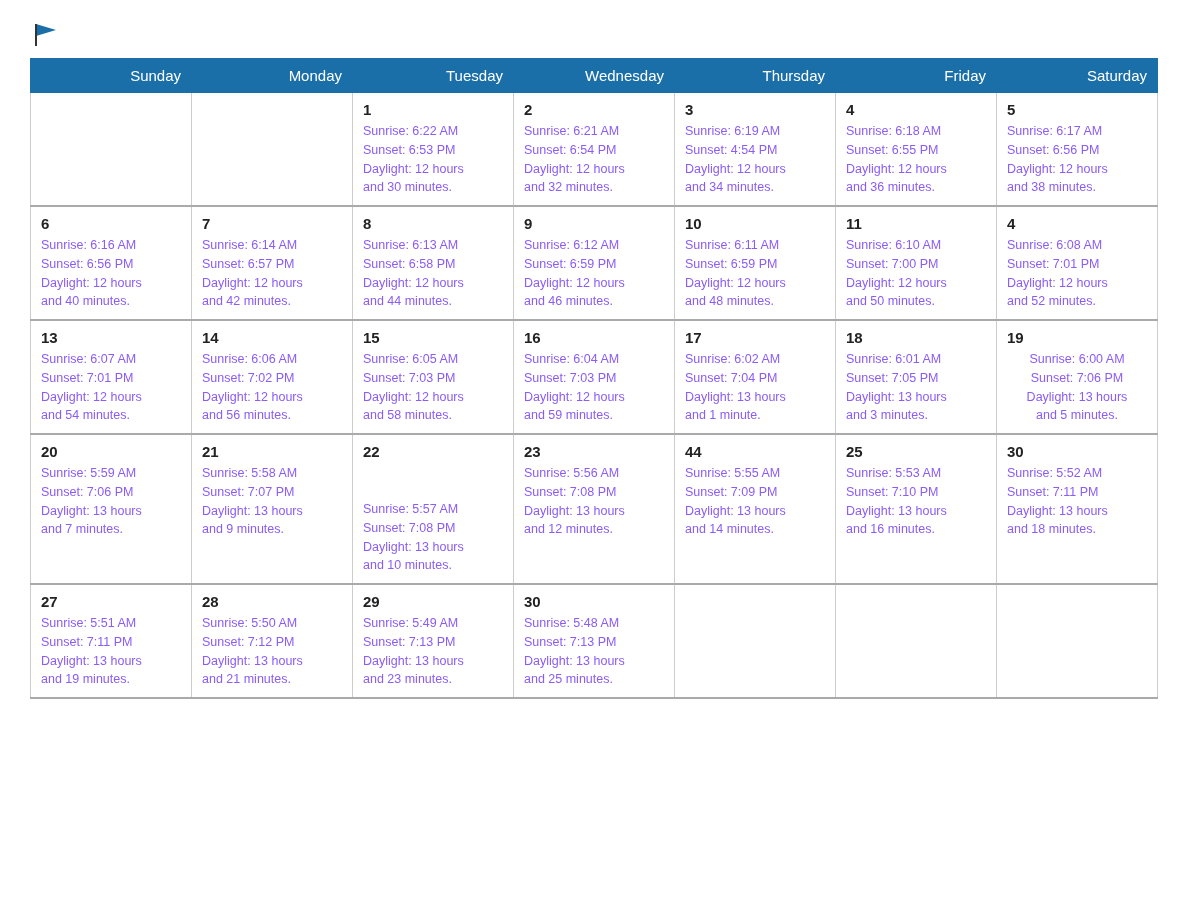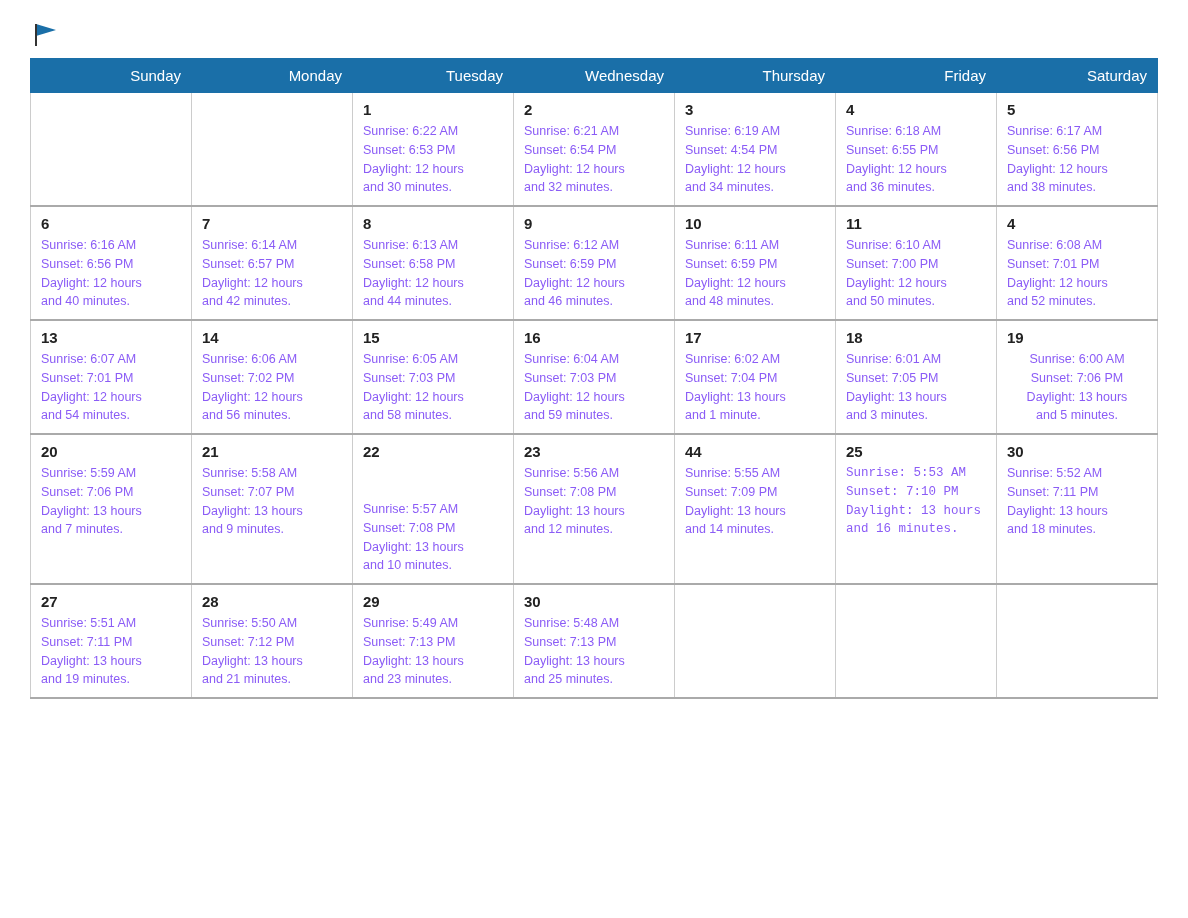--- a/index.html
+++ b/index.html
@@ -302,21 +302,21 @@
         </td>
         <td>
           <span class="day-number">44</span>
           <div class="day-info" style="white-space: pre-line;">Sunrise: 5:55 AM
 Sunset: 7:09 PM
 Daylight: 13 hours
 and 14 minutes.</div>
         </td>
         <td>
           <span class="day-number">25</span>
-          <div class="day-info" style="white-space: pre-line; font-family: Liberation Mono, monospace;">Sunrise: 5:53 AM
+          <div class="day-info" style="white-space: pre-line;">Sunrise: 5:53 AM
 Sunset: 7:10 PM
 Daylight: 13 hours
 and 16 minutes.</div>
         </td>
         <td>
           <span class="day-number">30</span>
           <div class="day-info" style="white-space: pre-line;">Sunrise: 5:52 AM
 Sunset: 7:11 PM
 Daylight: 13 hours
 and 18 minutes.</div>

